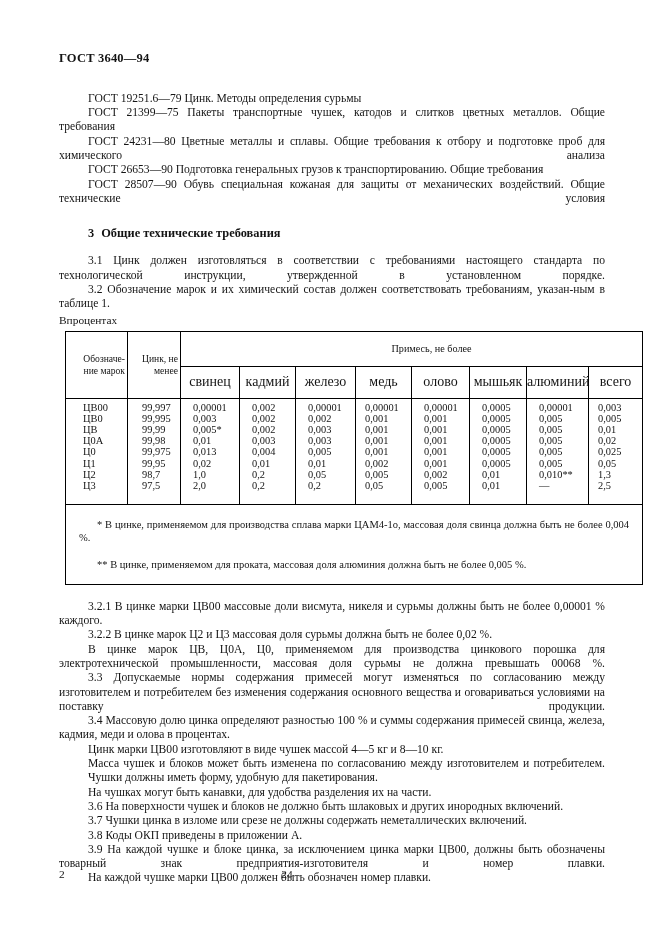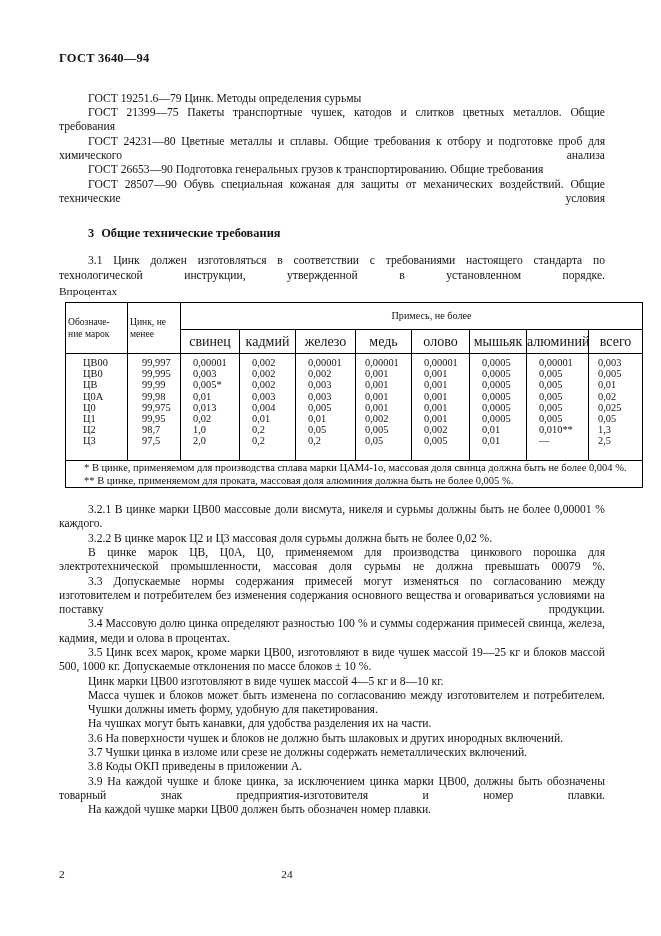--- a/index.html
+++ b/index.html
@@ -86,22 +86,22 @@
   table.spec .hd {
     text-align: center;
     height: 19px;
     font-size: 14px;
     line-height: 11.5px;
   }
   table.spec .hd-tall {
     height: 42px;
     font-size: 9.6px;
     line-height: 11.6px;
-    text-align: left;
-    padding: 4px 2px;
+    text-align: right;
+    padding: 12px 2px;
   }
   table.spec .hd-group {
     text-align: center;
     height: 21px;
     font-size: 10.2px;
     padding-left: 40px;
   }
   table.spec td.val {
     text-align: center;
     height: 11.2px;
@@ -123,21 +123,21 @@
   table.spec td.val.dat { text-align: left; padding-left: 12px; }
   table.spec td.val.dat-n { text-align: left; padding-left: 9px; }
 
   td.notes {
     font-size: 10.5px;
     line-height: 13.2px;
     text-align: justify;
     padding: 4px 6px 5px 6px;
     border-top: 1px solid #000;
   }
-  td.notes .note { text-indent: 18px; margin: 0; }
+  td.notes .note { text-indent: 18px; margin: 13px; }
 
   .body-after { margin-top: 15px; }
   .body-after p.para { margin-bottom: 0; }
 
   .footer {
     position: absolute;
     left: 59px;
     right: 56px;
     bottom: 62px;
     font-size: 11.4px;
@@ -165,20 +165,21 @@
     <p class="para j">ГОСТ  26653—90  Подготовка генеральных грузов к транспортированию. Общие требования</p>
     <p class="para stretch">ГОСТ  28507—90 Обувь  специальная  кожаная  для  защиты  от  механических  воздействий. Общие технические условия</p>
   </div>
 
   <h2 class="section-title">
     <span class="num">3</span><span>Общие технические требования</span>
   </h2>
 
   <div>
     <p class="para stretch">3.1  Цинк  должен  изготовляться  в  соответствии  с  требованиями  настоящего  стандарта  по технологической инструкции, утвержденной в установленном порядке.</p>
+    <p class="para j">3.2  Обозначение марок и их химический состав должен соответствовать требованиям, указан-ным в таблице 1.</p>
   </div>
 
   <div class="units-line">Впроцентах</div>
 
   <table class="spec">
     <colgroup>
       <col style="width:62px">
         <col style="width:53px">
       <col style="width:59px">
         <col style="width:56px">
@@ -314,24 +315,23 @@
           <p class="note">* В цинке, применяемом для производства сплава марки ЦАМ4-1о, массовая доля свинца должна быть не более 0,004 %.</p>
           <p class="note">** В цинке, применяемом для проката, массовая доля алюминия должна быть не более 0,005 %.</p>
         </td>
       </tr>
     </tbody>
   </table>
 
   <div class="body-after">
     <p class="para j">3.2.1  В цинке марки ЦВ00 массовые доли висмута, никеля и сурьмы должны быть не более 0,00001 % каждого.</p>
     <p class="para j">3.2.2  В цинке марок Ц2 и Ц3 массовая доля сурьмы должна быть не более 0,02 %.</p>
-    <p class="para stretch">В  цинке  марок  ЦВ,  Ц0А,  Ц0,  применяемом  для  производства  цинкового  порошка  для электротехнической промышленности, массовая доля сурьмы не должна превышать 00079 %.</p>
+    <p class="para stretch">В  цинке  марок  ЦВ,  Ц0А,  Ц0,  применяемом  для  производства  цинкового  порошка  для электротехнической промышленности, массовая доля сурьмы не должна превышать 00068 %.</p>
     <p class="para stretch">3.3  Допускаемые  нормы  содержания  примесей  могут  изменяться  по  согласованию  между изготовителем  и  потребителем  без  изменения  содержания  основного  вещества  и  оговариваться условиями на поставку продукции.</p>
     <p class="para j">3.4  Массовую долю цинка определяют разностью 100 % и суммы содержания примесей свинца, железа, кадмия, меди и олова в процентах.</p>
-    <p class="para j">3.5  Цинк всех марок, кроме марки ЦВ00, изготовляют в виде чушек массой 19—25 кг и блоков массой 500, 1000 кг. Допускаемые отклонения по массе блоков ± 10 %.</p>
     <p class="para j">Цинк марки ЦВ00 изготовляют в виде чушек массой 4—5 кг и 8—10 кг.</p>
     <p class="para stretch">Масса  чушек  и  блоков  может  быть  изменена  по  согласованию  между  изготовителем  и потребителем.</p>
     <p class="para j">Чушки должны иметь форму, удобную для пакетирования.</p>
     <p class="para j">На чушках могут быть канавки, для удобства разделения их на части.</p>
     <p class="para j">3.6  На поверхности чушек и блоков не должно быть шлаковых и других инородных включений.</p>
     <p class="para j">3.7  Чушки цинка в изломе или срезе не должны содержать неметаллических включений.</p>
     <p class="para j">3.8  Коды ОКП приведены в приложении А.</p>
     <p class="para stretch">3.9  На  каждой  чушке  и  блоке  цинка,  за  исключением  цинка  марки  ЦВ00,  должны  быть обозначены товарный знак предприятия-изготовителя и номер плавки.</p>
     <p class="para j">На каждой чушке марки ЦВ00 должен быть обозначен номер плавки.</p>
   </div>

